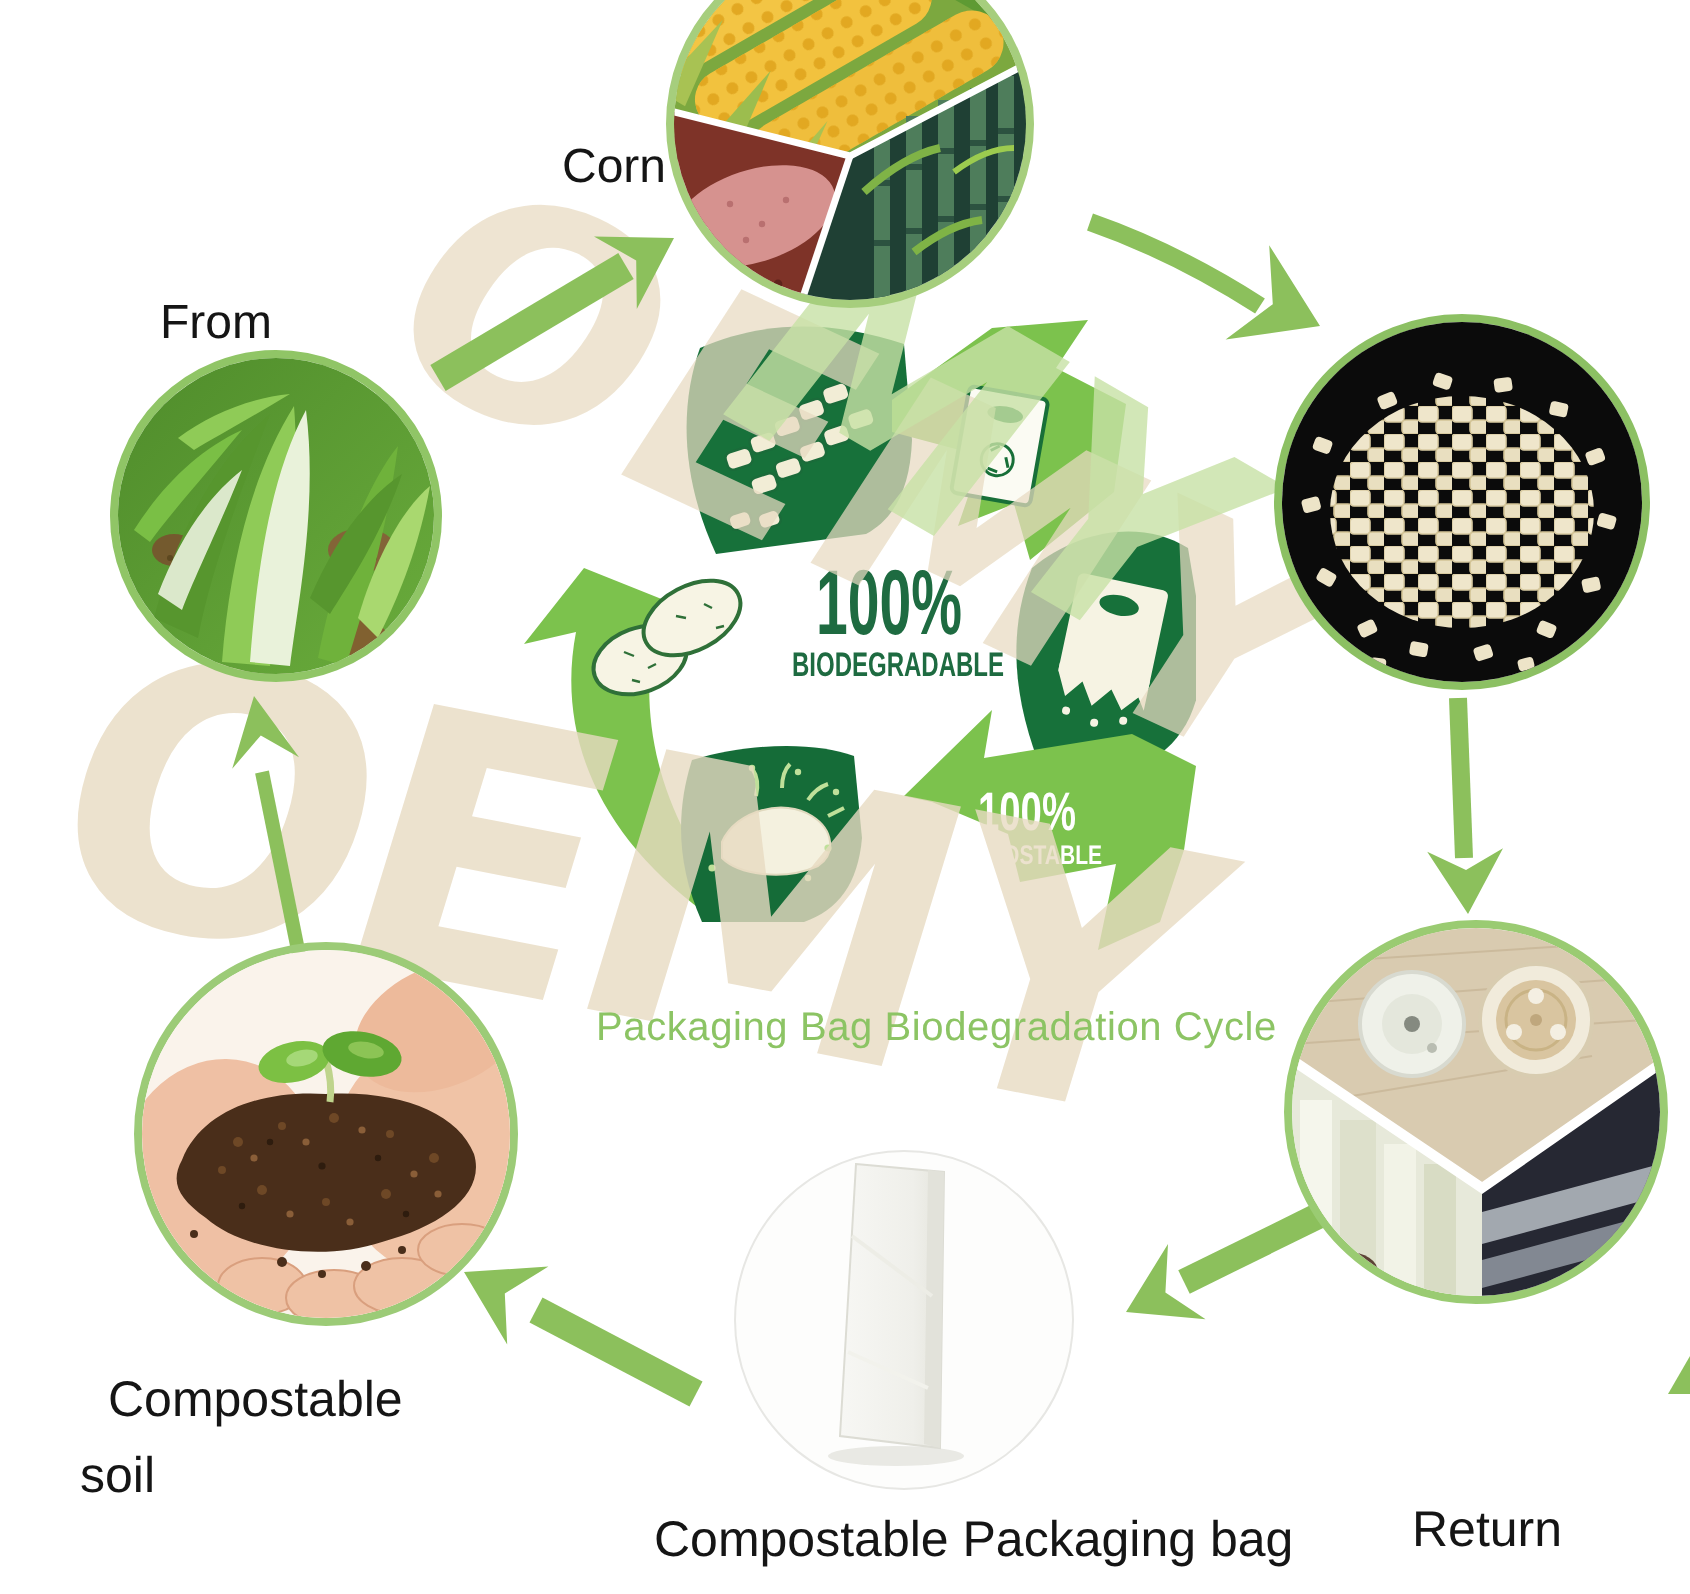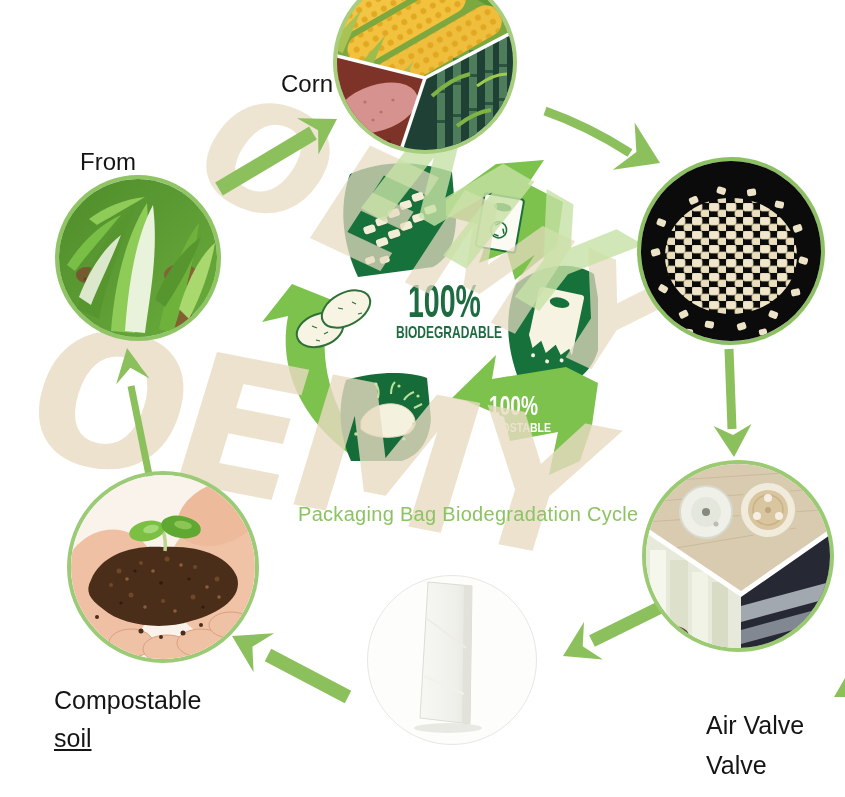--- a/index.html
+++ b/index.html
@@ -25,21 +25,21 @@
   .pla-c  {left:637px;top:157px;width:188px;height:188px;border:4px solid #8CC063;}
   .valve-c{left:642px;top:460px;width:192px;height:192px;border:4px solid #9ACB72;}
   .soil-c {left:67px; top:471px;width:192px;height:192px;border:4px solid #9CCB77;}
   .bag-c  {left:367px;top:575px;width:170px;height:170px;border:1px solid #E7E7E4;background:#FDFDFC;}
   
   .lbl{position:absolute;z-index:6;font-size:24px;color:#151515;white-space:nowrap;}
   .lbl-corn{left:281px;top:70px;}
   .lbl-plant{left:80px;top:148px;}
   .lbl-pla{left:676px;top:124px;font-size:25px;}
   .lbl-compostable{left:54px;top:686px;font-size:25px;}
-  .lbl-soil{left:54px;top:724px;font-size:25px;text-decoration:underline;}
+  .lbl-soil{left:40px;top:724px;font-size:25px;}
   .lbl-bag{left:327px;top:756px;font-size:25px;}
   .lbl-film{left:706px;top:671px;font-size:25px;}
   .lbl-valve{left:706px;top:711px;font-size:25px;}
   .lbl-zipper{left:706px;top:751px;font-size:25px;}
   .ctext{position:absolute;z-index:6;font-size:20px;color:#8CC464;letter-spacing:.3px;white-space:nowrap;}
   .ctext-1{left:298px;top:503px;}
   .ctext-2{left:298px;top:536px;}
 </style>
 </head>
 <body>
@@ -427,18 +427,18 @@
         <path d="M 58,42 L 98,72" stroke="#EDEDE6" stroke-width="2"></path>
         <path d="M 56,100 L 96,118" stroke="#F2F2EC" stroke-width="2"></path>
       </g>
     </svg>
   </div>
 
   <div class="lbl lbl-corn">Corn</div>
   <div class="lbl lbl-plant">From</div>
   <div class="lbl lbl-compostable">Compostable</div>
   <div class="lbl lbl-soil">soil</div>
-  <div class="lbl lbl-valve">Air Valve</div>
-  <div class="lbl lbl-zipper">Valve</div>
+  <div class="lbl lbl-bag">Compostable Packaging bag</div>
+  <div class="lbl lbl-zipper">Return</div>
 
   <div class="ctext ctext-1">Packaging Bag Biodegradation Cycle</div>
 
 </div>
 
 </body></html>

